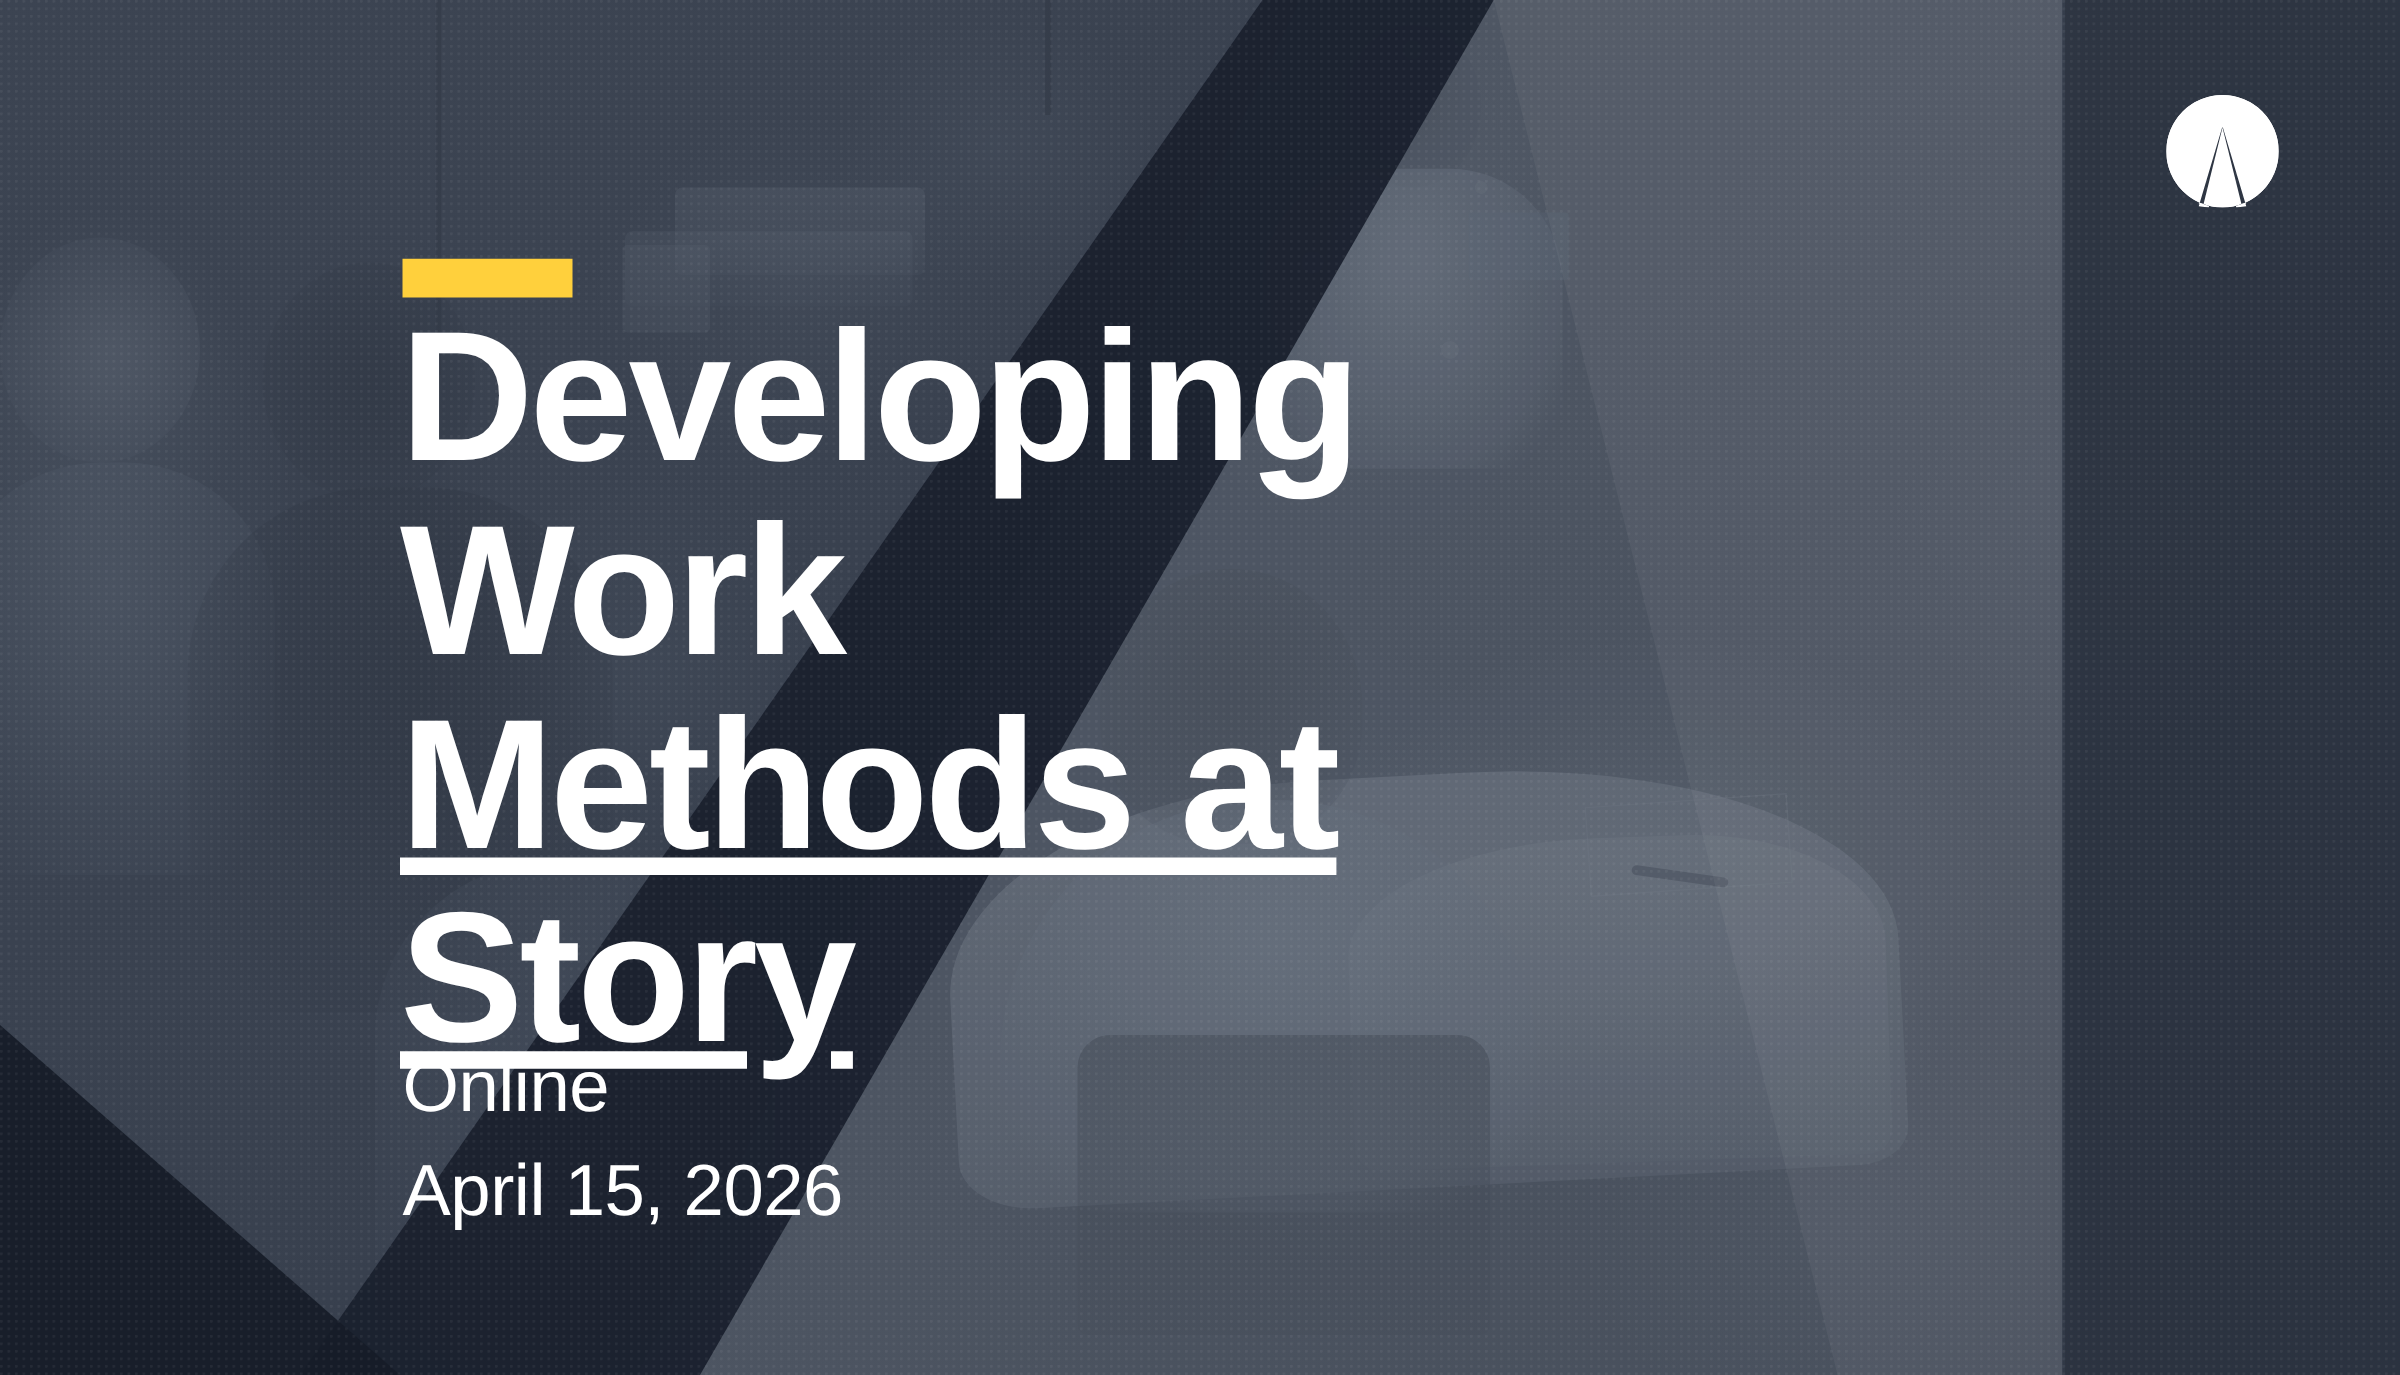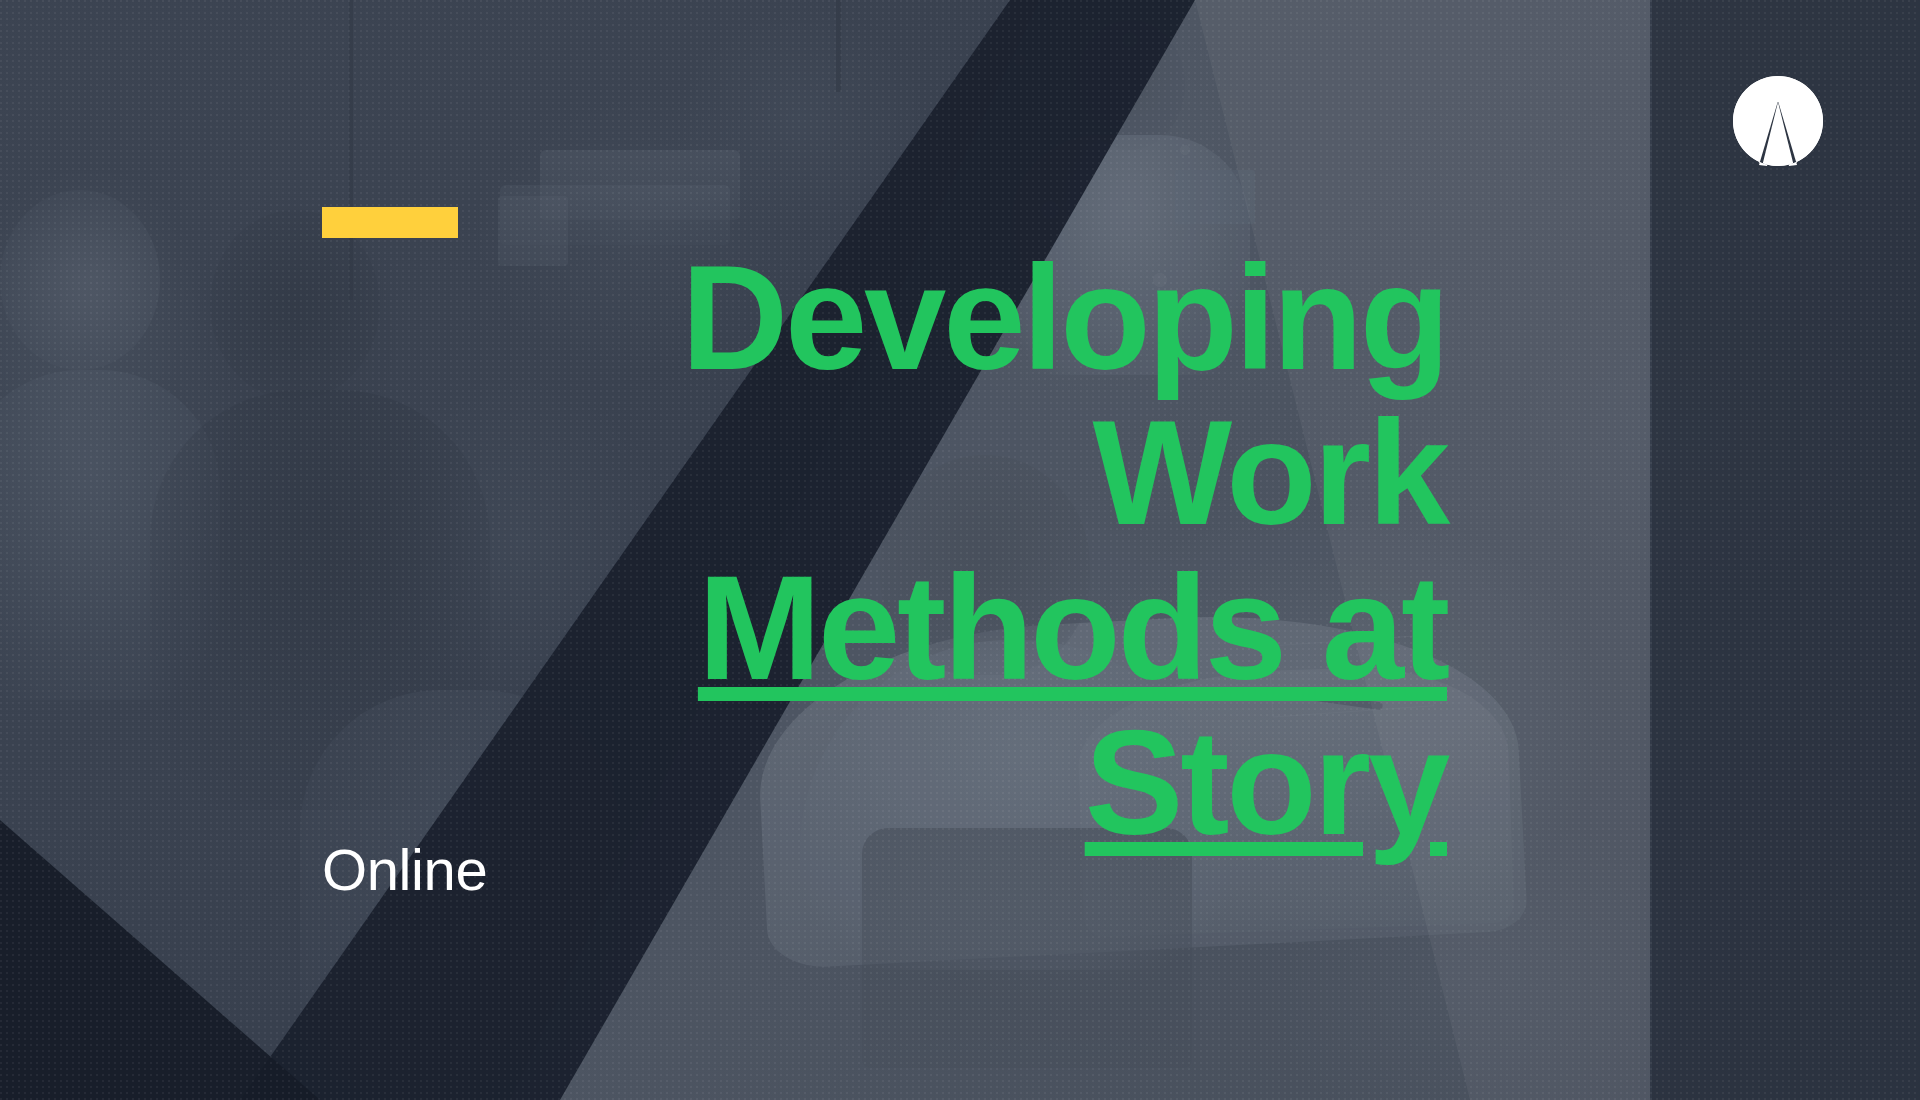--- a/index.html
+++ b/index.html
@@ -247,29 +247,28 @@
     inset: 0;
   }
   .accent-bar {
     position: absolute;
     left: 322px; top: 207px;
     width: 136px; height: 31px;
     background: #ffd03c;
   }
   .title {
     position: absolute;
-    left: 337px; top: 240px;
+    left: 320px; top: 240px;
     width: 1110px;
-    color: #22c55e;
+    color: #ffffff;
     font-size: 148px;
     line-height: 155px;
     font-weight: 700;
     letter-spacing: -3.2px;
     margin: 0;
-    text-align: right;
   }
   .subtitle {
     position: absolute;
     left: 322px; top: 828px;
     color: #ffffff;
     font-size: 58px;
     line-height: 83px;
     font-weight: 300;
     letter-spacing: -0.4px;
   }
@@ -324,20 +323,21 @@
 
     <div class="accent-bar" style="background: rgb(255, 208, 60);"></div>
 
     <h1 class="title">
         <span class="title-line" style="display: block;">Developing Work</span>
       <span class="title-line" style="display: block; text-decoration: underline;">Methods at Story</span>
       </h1>
 
     <div class="subtitle">
       <span class="sub-line">Online</span>
+      <span class="sub-line">April 15, 2026</span>
     </div>
 
     <div class="logo">
       <svg viewBox="0 0 90 90" width="90" height="90">
         <path fill="#ffffff" d="M45,0 A45,45 0 1,1 44.999,0 Z
                  M45,26 L29.5,88.5 L26,86.5 L38,26 Z
                  M45,26 L60.5,88.5 L64,86.5 L52,26 Z" fill-rule="evenodd"></path>
         <path fill="#ffffff" d="M45,0 A45,45 0 0,1 90,45 A45,45 0 0,1 45,90 A45,45 0 0,1 0,45 A45,45 0 0,1 45,0 Z
                                 M45,25 L64,89 L56,90 L45,44 L34,90 L26,89 Z" fill-rule="evenodd"></path>
       </svg>

